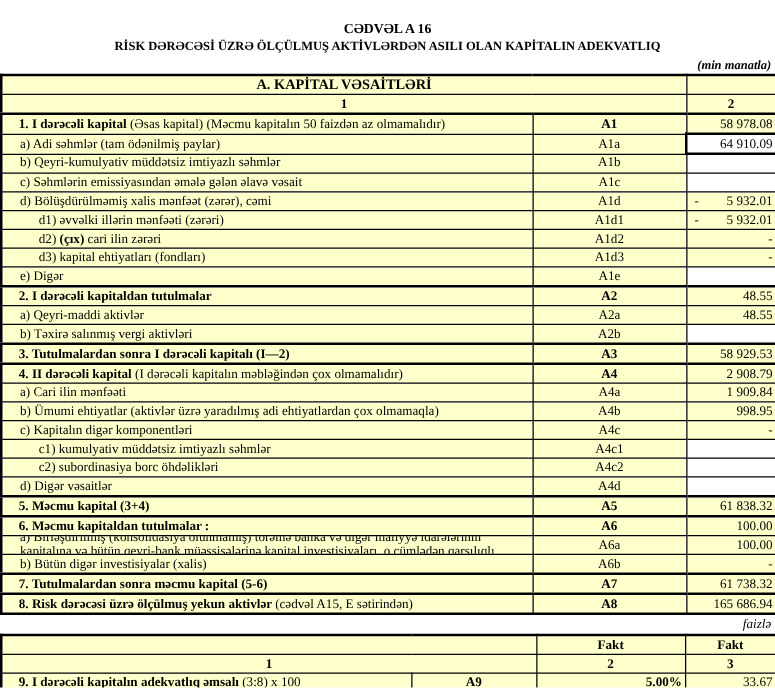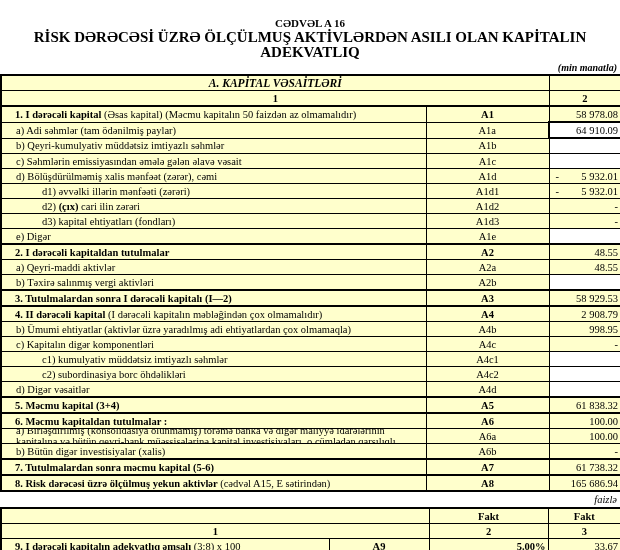--- a/index.html
+++ b/index.html
@@ -1,35 +1,35 @@
 <!DOCTYPE html>
 <html><head>
 <meta charset="utf-8">
 <style>
   html,body{margin:0;padding:0;background:#fff;}
   body{width:620px;height:550px;overflow:hidden;font-family:"Liberation Serif",serif;color:#000;}
   .title1{text-align:center;font-weight:bold;font-size:11px;line-height:13px;padding-top:1px;margin-top:16px;}
-  .title2{text-align:center;font-weight:bold;font-size:15px;line-height:15px;}
+  .title2{text-align:center;font-weight:bold;font-size:10px;line-height:15px;}
   .unitnote{text-align:right;font-style:italic;font-weight:bold;font-size:10px;line-height:11px;padding:2px 3px 1px 16px;}
   .pctnote{text-align:right;font-style:italic;font-size:10.5px;line-height:12px;padding:2px 3px 1px 0;margin-left:28px;}
   table{border-collapse:collapse;width:620px;table-layout:fixed;border:2px solid #000;}
   td{border:1px solid #000;background:#FFFFCC;font-size:10.5px;height:14px;padding:0 2px;overflow:hidden;white-space:nowrap;vertical-align:middle;}
   tr.sec td{border-top-width:2px;}
-  td.hdr{font-size:11.5px;font-weight:bold;text-align:center;font-style:italic;}
+  td.hdr{font-size:11.5px;font-weight:bold;text-align:center;}
   td.ch{font-weight:bold;text-align:center;}
   td.code{text-align:center;}
   td.val{text-align:right;}
   td.w{background:#FFFFFF;}
   td.sel{background:#FFFFFF;border:2px solid #000;}
   .b{font-weight:bold;}
   .negwrap{display:flex;justify-content:space-between;align-items:center;}
   .negwrap .dash{padding-left:4px;}
   .clipbox{height:14px;overflow:hidden;}
   .clipbox .cliptxt{white-space:normal;line-height:11px;margin-top:-4px;font-size:10.5px;}
-  .ind0{padding-left:13px;} .ind1{padding-left:14px;} .ind2{padding-left:40px;}
+  .ind0{padding-left:13px;} .ind1{padding-left:14px;} .ind2{padding-left:29px;}
 </style>
 </head>
 <body>
 
 <div class="title1">CƏDVƏL A 16</div>
 <div class="title2">RİSK DƏRƏCƏSİ ÜZRƏ ÖLÇÜLMUŞ AKTİVLƏRDƏN ASILI OLAN KAPİTALIN ADEKVATLIQ</div>
 <div class="unitnote">(min manatla)</div>
 
 <table>
   <colgroup>
@@ -120,20 +120,25 @@
         <td class="ind0"><span class="b">3. Tutulmalardan  sonra I dərəcəli kapitalı (I—2)</span></td>
         <td class="code b">A3</td>
         <td class="val ">58 929.53</td>
       </tr>
       <tr class="sec">
         <td class="ind0"><span class="b">4. II dərəcəli  kapital </span><span>(I dərəcəli  kapitalın  məbləğindən çox olmamalıdır)</span></td>
         <td class="code b">A4</td>
         <td class="val ">2 908.79</td>
       </tr>
       <tr>
+        <td class="ind1"><span>a) Cari ilin mənfəəti</span></td>
+        <td class="code">A4a</td>
+        <td class="val ">1 909.84</td>
+      </tr>
+      <tr>
         <td class="ind1"><span>b) Ümumi ehtiyatlar (aktivlər üzrə yaradılmış adi ehtiyatlardan çox olmamaqla)</span></td>
         <td class="code">A4b</td>
         <td class="val ">998.95</td>
       </tr>
       <tr>
         <td class="ind1"><span>c)  Kapitalın digər komponentləri</span></td>
         <td class="code">A4c</td>
         <td class="val ">-</td>
       </tr>
       <tr>

